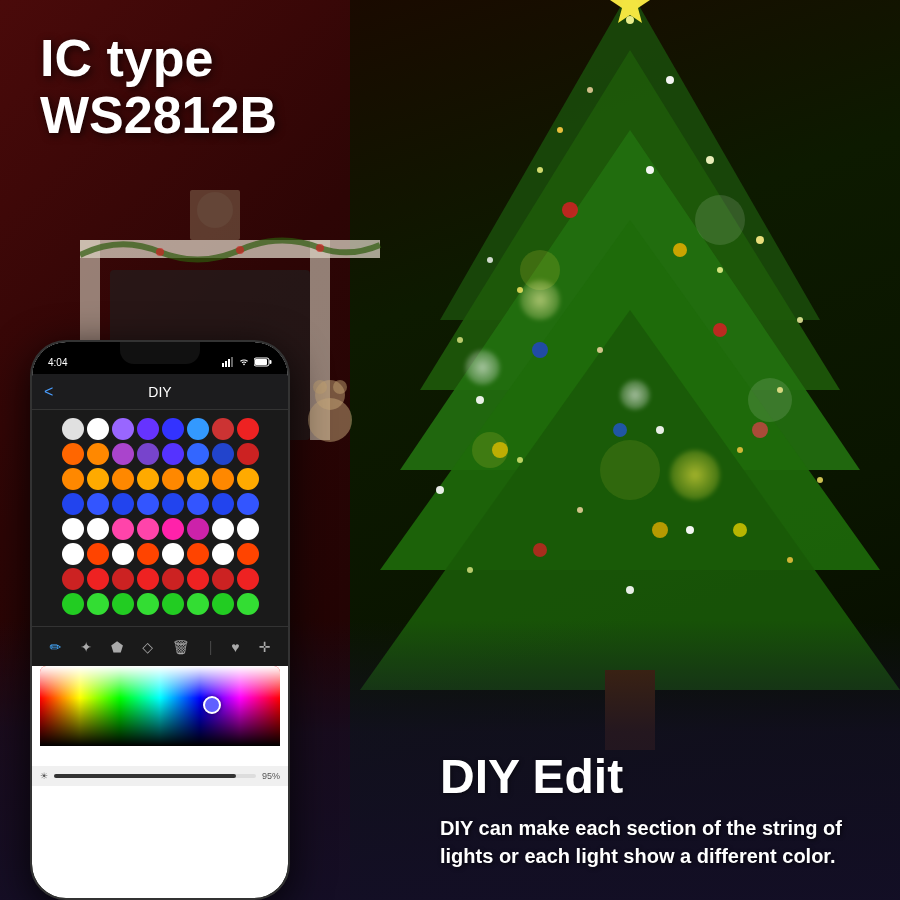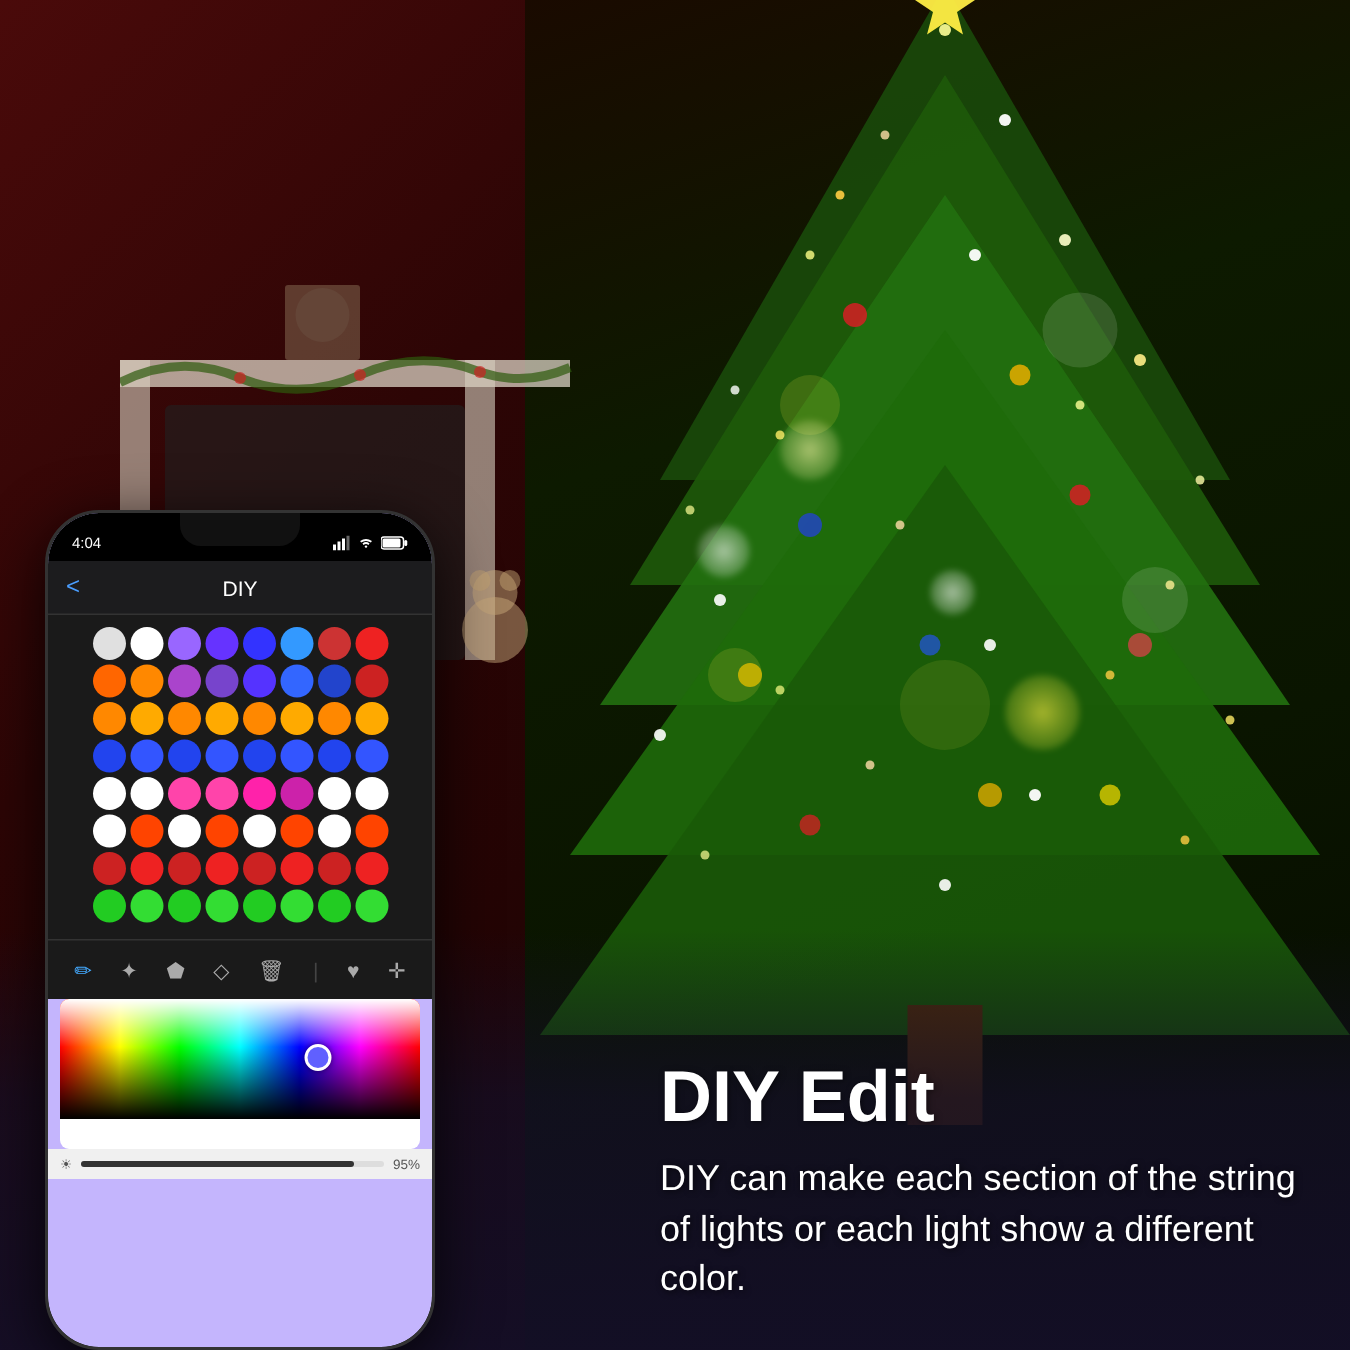--- a/index.html
+++ b/index.html
@@ -115,21 +115,21 @@
       height: 22px;
       background: #111;
       border-radius: 0 0 14px 14px;
       z-index: 5;
     }
 
     .phone-screen {
       position: absolute;
       top: 0; left: 0;
       width: 100%; height: 100%;
-      background: #c4b5fd;
+      background: #ffffff;
       border-radius: 34px;
       overflow: hidden;
     }
 
     
     .status-bar {
       height: 32px;
       background: #000;
       display: flex;
       align-items: center;
@@ -272,24 +272,24 @@
     }
 
     #diy-section .diy-title {
       font-size: 48px;
       font-weight: bold;
       margin-bottom: 10px;
       text-shadow: 1px 1px 4px rgba(0,0,0,0.5);
     }
 
     #diy-section .diy-desc {
-      font-size: 24px;
+      font-size: 20px;
       line-height: 1.4;
       text-shadow: 1px 1px 4px rgba(0,0,0,0.7);
-      font-weight: 400;
+      font-weight: 700;
     }
 
     
     .bokeh {
       position: absolute;
       border-radius: 50%;
       opacity: 0.6;
       filter: blur(2px);
     }
   </style>
@@ -387,20 +387,24 @@
     </svg>
   </div>
 
   <div id="bottom-overlay"></div>
 
   <div class="bokeh" style="width:40px;height:40px;background:radial-gradient(circle,#fff8aa,transparent);top:280px;right:340px;"></div>
   <div class="bokeh" style="width:30px;height:30px;background:radial-gradient(circle,#ffffff,transparent);top:380px;right:250px;"></div>
   <div class="bokeh" style="width:50px;height:50px;background:radial-gradient(circle,#ffee44,transparent);top:450px;right:180px;"></div>
   <div class="bokeh" style="width:35px;height:35px;background:radial-gradient(circle,#ffffff,transparent);top:350px;right:400px;"></div>
 
+  <div id="ic-type-text">
+    <div class="ic-label">IC type</div>
+    <div class="ic-model">WS2812B</div>
+  </div>
 
   <div id="phone">
     <div class="phone-shell">
       <div class="phone-screen">
 
         <div class="status-bar">
           <span>4:04</span>
           <div style="display:flex;gap:4px;align-items:center;">
             <svg width="12" height="10" viewBox="0 0 12 10">
               <rect x="0" y="6" width="2" height="4" fill="white"></rect>

